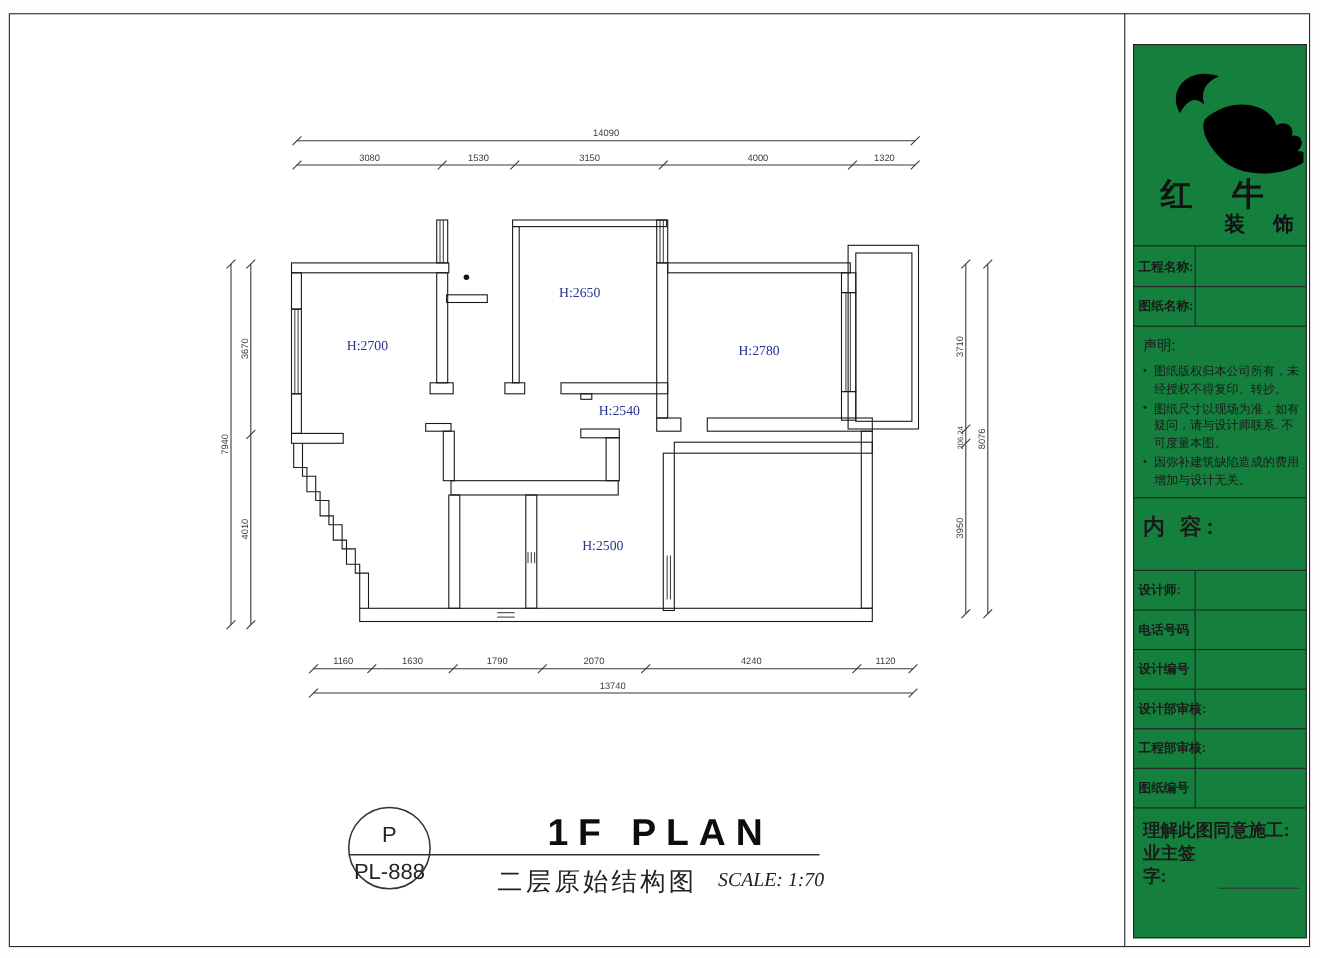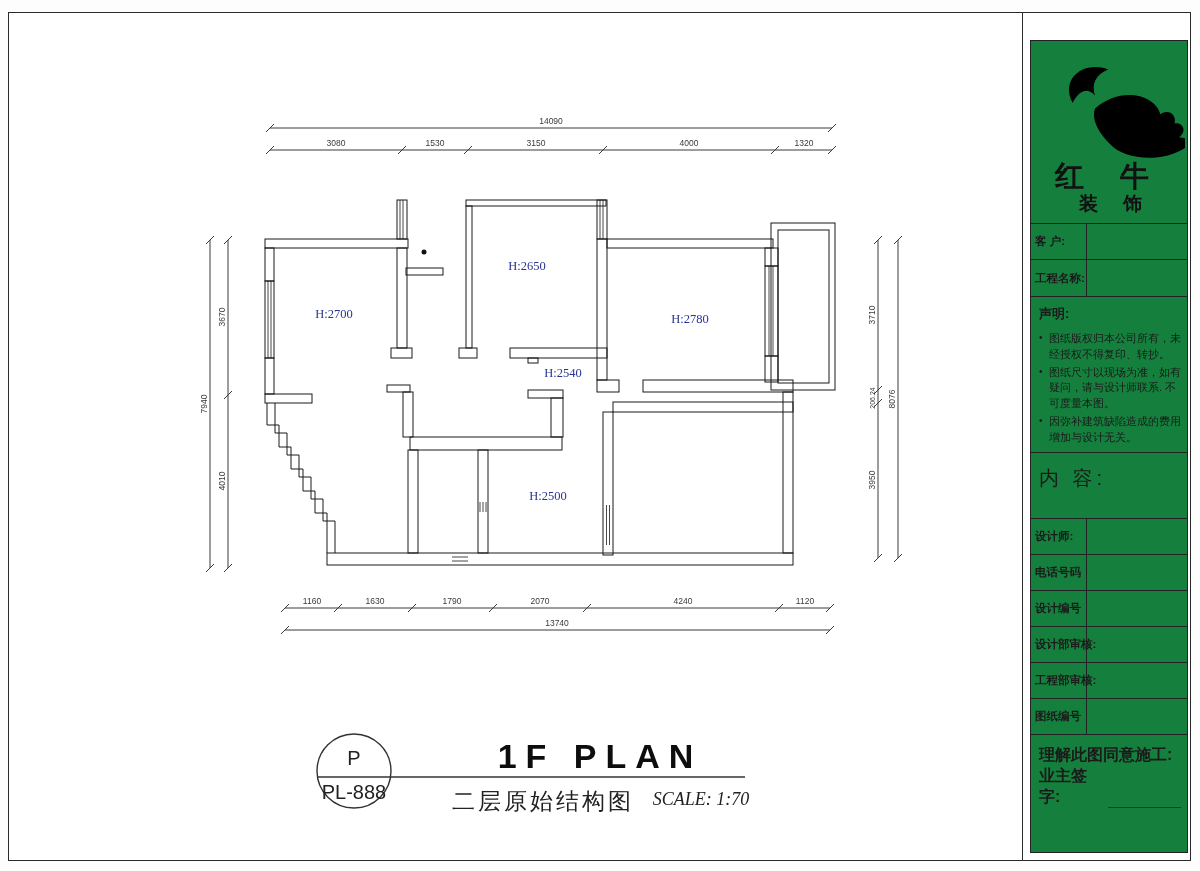--- a/index.html
+++ b/index.html
@@ -8,32 +8,32 @@
   .frame{position:absolute;left:8px;top:12px;width:1183px;height:849px;
          border:1.3px solid #2a2a2a;background:#fff;box-sizing:border-box;}
   .sidebar-divider{position:absolute;left:1022px;top:12px;height:849px;width:0;
          border-left:1.3px solid #2a2a2a;}
   #plan-svg{position:absolute;left:0;top:0;}
   
   .sidebar{position:absolute;left:1030px;top:40px;width:158px;height:813px;
            border:1.5px solid #222;box-sizing:border-box;display:flex;flex-direction:column;background:#15803d;}
   .logo-sec{height:182px;border-bottom:1.5px solid #222;position:relative;flex:none;}
   .brand1{position:absolute;left:24px;top:116px;font-size:29px;font-weight:bold;letter-spacing:14px;color:#111;white-space:nowrap;}
-  .brand2{position:absolute;left:48px;top:150px;font-size:19px;font-weight:bold;letter-spacing:10px;color:#111;white-space:nowrap;}
+  .brand2{position:absolute;left:82px;top:150px;font-size:19px;font-weight:bold;letter-spacing:10px;color:#111;white-space:nowrap;}
   .field-row{flex:none;height:36px;display:flex;border-bottom:1.5px solid #222;box-sizing:border-box;}
   .field-label{width:56px;flex:none;border-right:1.5px solid #222;box-sizing:border-box;
                font-size:11.5px;font-weight:bold;display:flex;align-items:center;padding-left:4px;white-space:nowrap;}
   .field-value{flex:1;}
   .statement-sec{flex:none;height:156px;border-bottom:1.5px solid #222;box-sizing:border-box;
                  padding:8px 5px 0 8px;font-size:11px;line-height:1.4;}
-  .statement-heading{font-weight:bold;font-size:13px;margin-bottom:8px;}
+  .statement-heading{font-weight:normal;font-size:13px;margin-bottom:8px;}
   .statement-item{display:flex;margin-bottom:3px;}
   .statement-item .dot{flex:none;width:10px;font-size:10px;}
   .content-sec{flex:none;height:66px;border-bottom:1.5px solid #222;box-sizing:border-box;
-               padding:12px 0 0 8px;font-size:20px;font-weight:normal;letter-spacing:4px;}
+               padding:12px 0 0 8px;font-size:20px;font-weight:bold;letter-spacing:4px;}
   .meta-row{flex:none;height:36px;display:flex;border-bottom:1.5px solid #222;box-sizing:border-box;justify-content:center;}
   .approval-sec{flex:1;padding:10px 6px 0 8px;font-size:16px;font-weight:bold;}
   .sig-row{display:flex;align-items:flex-end;}
   .sig-line{display:inline-block;width:76px;height:13px;border-bottom:1.5px solid #333;margin-left:3px;}
   
   text{font-family:"Liberation Sans",sans-serif;}
   .dim{font-size:8.5px;fill:#3a3a3a;}
   .dim-sm{font-size:7px;fill:#3a3a3a;}
   .room{font-size:12.5px;fill:#283593;font-family:"Liberation Serif",serif;}
   .tt-en{font-size:34px;font-weight:800;letter-spacing:9px;fill:#0d0d0d;}
@@ -185,26 +185,26 @@
 
     <div class="logo-sec">
       <svg width="150" height="112" viewBox="0 0 160 120" style="position:absolute;left:4px;top:6px;">
         <path fill="#000" d="M40,60 C26,34 52,14 78,24 C64,30 60,40 64,52 C55,42 46,48 40,60 Z"></path>
         <path fill="#000" d="M64,66 C90,42 128,50 134,72 C142,66 152,72 149,82 C158,80 163,90 154,97 C160,96 166,100 162,107 C138,124 96,122 80,104 C66,90 60,76 64,66 Z"></path>
       </svg>
       <div class="brand1">红 牛</div>
       <div class="brand2">装 饰</div>
     </div>
 
-    <div class="field-row">
-      <div class="field-label">客  户:</div>
-      <div class="field-value"></div>
-    </div>
     <div class="field-row" style="height:37px">
       <div class="field-label">工程名称:</div>
+      <div class="field-value"></div>
+    </div>
+    <div class="field-row">
+      <div class="field-label">图纸名称:</div>
       <div class="field-value"></div>
     </div>
 
     <div class="statement-sec">
       <div class="statement-heading">声明:</div>
       <div class="statement-item">
         <span class="dot">•</span>
         <span>图纸版权归本公司所有，未经授权不得复印、转抄。</span>
       </div>
       <div class="statement-item">

